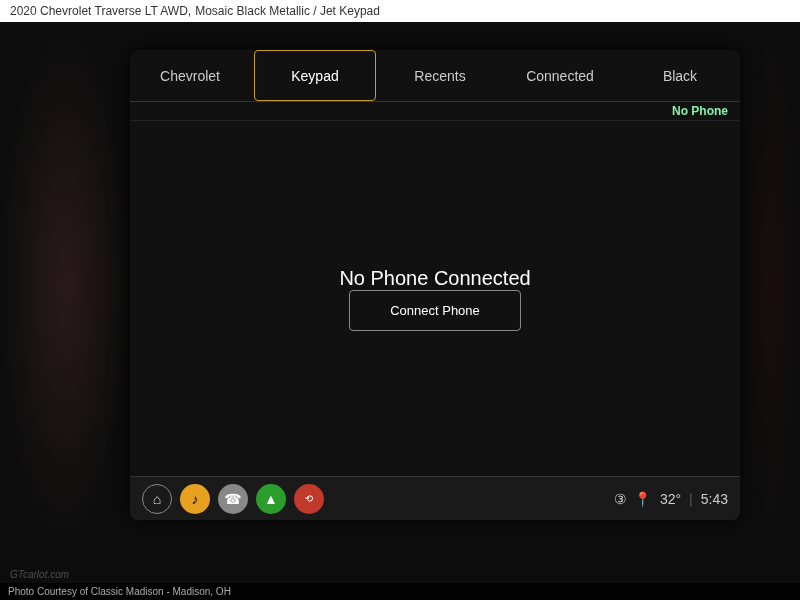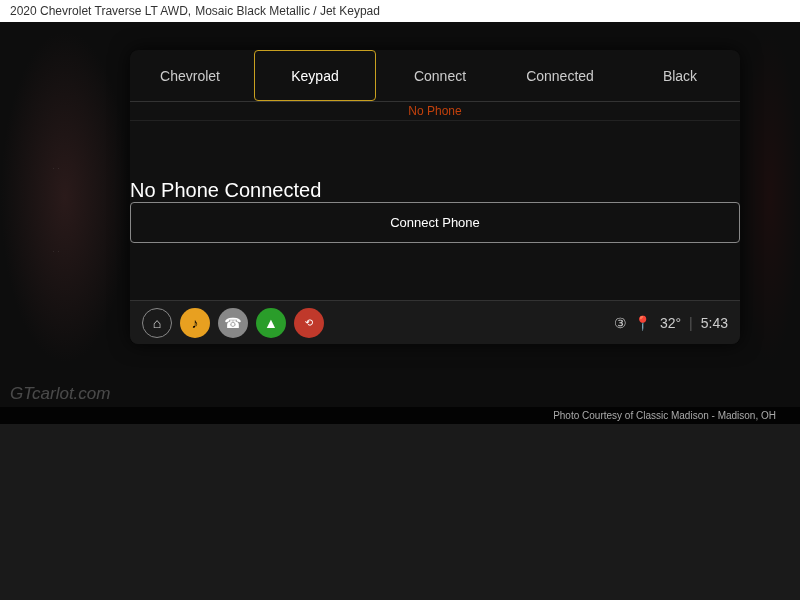--- a/index.html
+++ b/index.html
@@ -8,21 +8,21 @@
       height: 600px;
       background: #1a1a1a;
       font-family: Arial, sans-serif;
       overflow: hidden;
       position: relative;
     }
 
     
     .outer-frame {
       width: 800px;
-      height: 424px;
+      height: 600px;
       background: #0d0d0d;
       position: relative;
       display: flex;
       flex-direction: column;
       align-items: center;
       justify-content: center;
     }
 
     
     .top-caption {
@@ -105,32 +105,34 @@
     .nav-tab.active {
       color: #fff;
       border: 1.5px solid #c8a020;
       border-radius: 4px;
       margin: 0 4px;
     }
 
     
     .status-line {
       display: flex;
-      justify-content: center;
+      justify-content: flex-end;
       padding: 2px 12px;
-      color: #c2410c;
+      color: #86efac;
       font-size: 12px;
       border-bottom: 1px solid #222;
+      font-weight: bold;
     }
 
     
     .main-content {
       flex: 1;
       display: flex;
       flex-direction: column;
+      align-items: center;
       justify-content: center;
     }
 
     .no-phone-text {
       color: #fff;
       font-size: 20px;
       font-weight: 500;
     }
 
     .connect-btn {
@@ -192,31 +194,31 @@
 
     
     .photo-credit {
       position: absolute;
       bottom: 0;
       left: 0;
       right: 0;
       background: rgba(0,0,0,0.7);
       color: #aaa;
       font-size: 10px;
-      padding: 3px 24px;
-      display: flex;
-      justify-content: flex-end;
+      padding: 3px 8px;
+      display: flex;
+      justify-content: flex-start;
     }
 
     .watermark {
       position: absolute;
       bottom: 20px;
       left: 10px;
       color: rgba(255,255,255,0.25);
-      font-size: 17px;
+      font-size: 10px;
       font-style: italic;
     }
 
     
     .dot {
       position: absolute;
       color: rgba(200,200,200,0.15);
       font-size: 8px;
     }
   </style>
@@ -241,21 +243,21 @@
     <div class="screen">
 
       <div class="nav-tabs">
         <div class="nav-tab">
           <span>Chevrolet</span>
         </div>
         <div class="nav-tab active">
           <span>Keypad</span>
         </div>
         <div class="nav-tab">
-          <span>Connect</span>
+          <span>Recents</span>
         </div>
         <div class="nav-tab">
           <span>Connected</span>
         </div>
         <div class="nav-tab">
           <span>Black</span>
         </div>
       </div>
 
       <div class="status-line">

